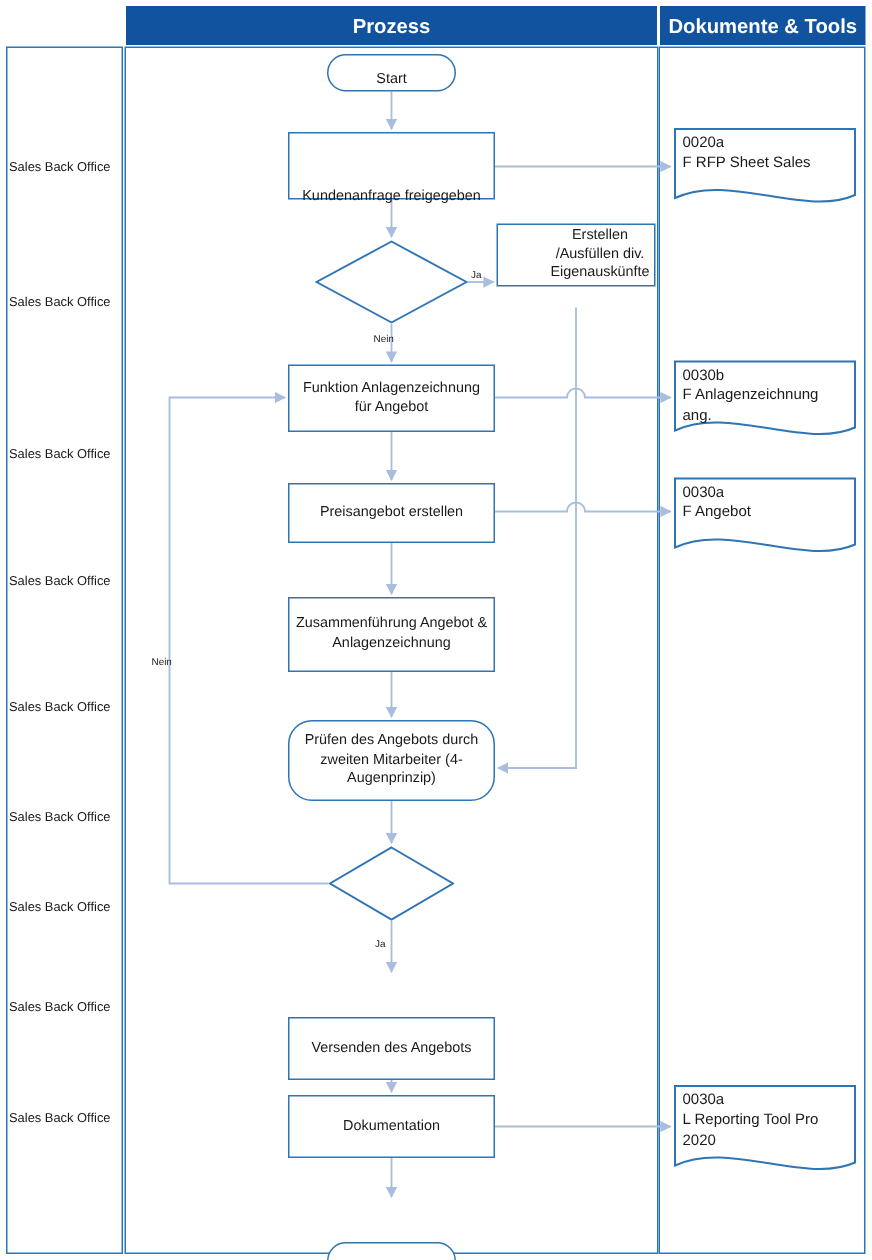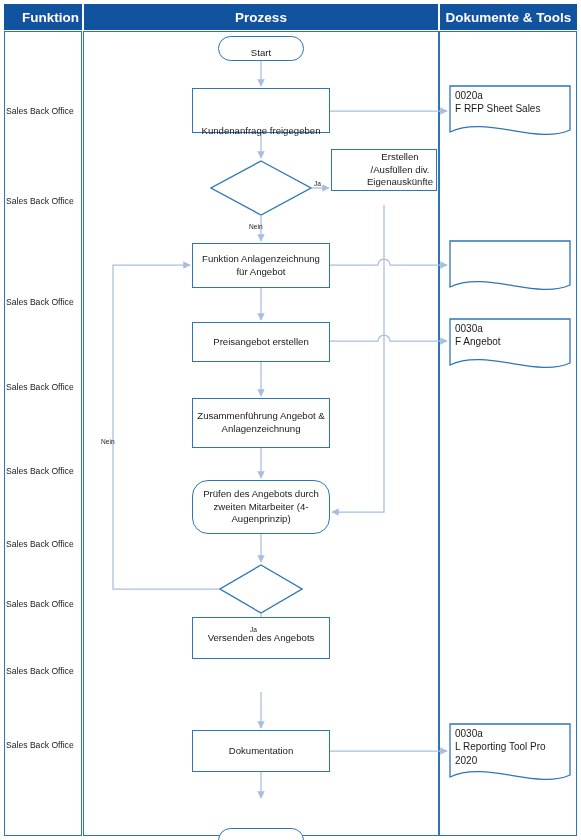--- a/index.html
+++ b/index.html
@@ -60,21 +60,20 @@
 
   .edge-label{
     position:absolute;font-size:6.6px;color:#1a1a1a;white-space:nowrap;
   }
 </style>
 </head>
 <body>
 
 <div id="page">
 
-  <div class="lane-header left">Funktion</div>
   <div class="lane-header mid">Prozess</div>
   <div class="lane-header right">Dokumente &amp; Tools</div>
 
   <div class="lane-body left"></div>
   <div class="lane-body mid"></div>
   <div class="lane-body right"></div>
 
   <div id="fn-labels">
       <div class="fn-label" style="top: 106px;">Sales Back Office</div>
       <div class="fn-label" style="top: 196px;">Sales Back Office</div>
@@ -158,21 +157,21 @@
       </div>
       <div class="shape proc" style="left: 192px; top: 480px; width: 138px; height: 54px; border-radius: 16px;">
         <span style="padding: 0px 4px;">Prüfen des Angebots durch zweiten Mitarbeiter (4-Augenprinzip)</span>
       </div>
       <div class="diamond-wrap" style="left: 219px; top: 564px; width: 84px; height: 50px;">
         <svg width="84" height="50" viewBox="0 0 84 50">
          <polygon points="42,1 83,25 42,49 1,25" fill="#ffffff" stroke="#2E75B6" stroke-width="1.3"></polygon>
        </svg>
        <div class="dtext"></div>
       </div>
-      <div class="shape proc" style="left: 192px; top: 617px; width: 138px; height: 42px;">
+      <div class="shape proc" style="left: 192px; top: 678px; width: 138px; height: 42px;">
         <span style="padding: 0px 4px;">Versenden des Angebots</span>
       </div>
       <div class="shape proc" style="left: 192px; top: 730px; width: 138px; height: 42px;">
         <span style="padding: 0px 4px;">Dokumentation</span>
       </div>
       <div class="shape term" style="left: 218px; top: 800px; width: 86px; height: 25px; margin-top: 28px;">
         <span style="padding: 0px 4px;">Ende</span>
       </div>
     </div>
 
@@ -183,20 +182,24 @@
      </svg>
      <div class="doctext">
           <div>0020a</div>
           <div> F RFP Sheet Sales</div>
         </div>
       </div>
       <div class="docshape" style="left: 449px; top: 240px; width: 122px; height: 58px;">
         <svg width="122" height="62" viewBox="0 0 122 62">
        <path d="M1,1 L121,1 L121,45 C87.84,60 36.6,30 1,47 Z" fill="#ffffff" stroke="#2E75B6" stroke-width="1.3"></path>
      </svg>
+     <div class="doctext">
+          <div>0030b</div>
+          <div>F Anlagenzeichnung ang.</div>
+        </div>
       </div>
       <div class="docshape" style="left: 449px; top: 318px; width: 122px; height: 58px;">
         <svg width="122" height="62" viewBox="0 0 122 62">
        <path d="M1,1 L121,1 L121,45 C87.84,60 36.6,30 1,47 Z" fill="#ffffff" stroke="#2E75B6" stroke-width="1.3"></path>
      </svg>
      <div class="doctext">
           <div>0030a</div>
           <div>F Angebot</div>
         </div>
       </div>

